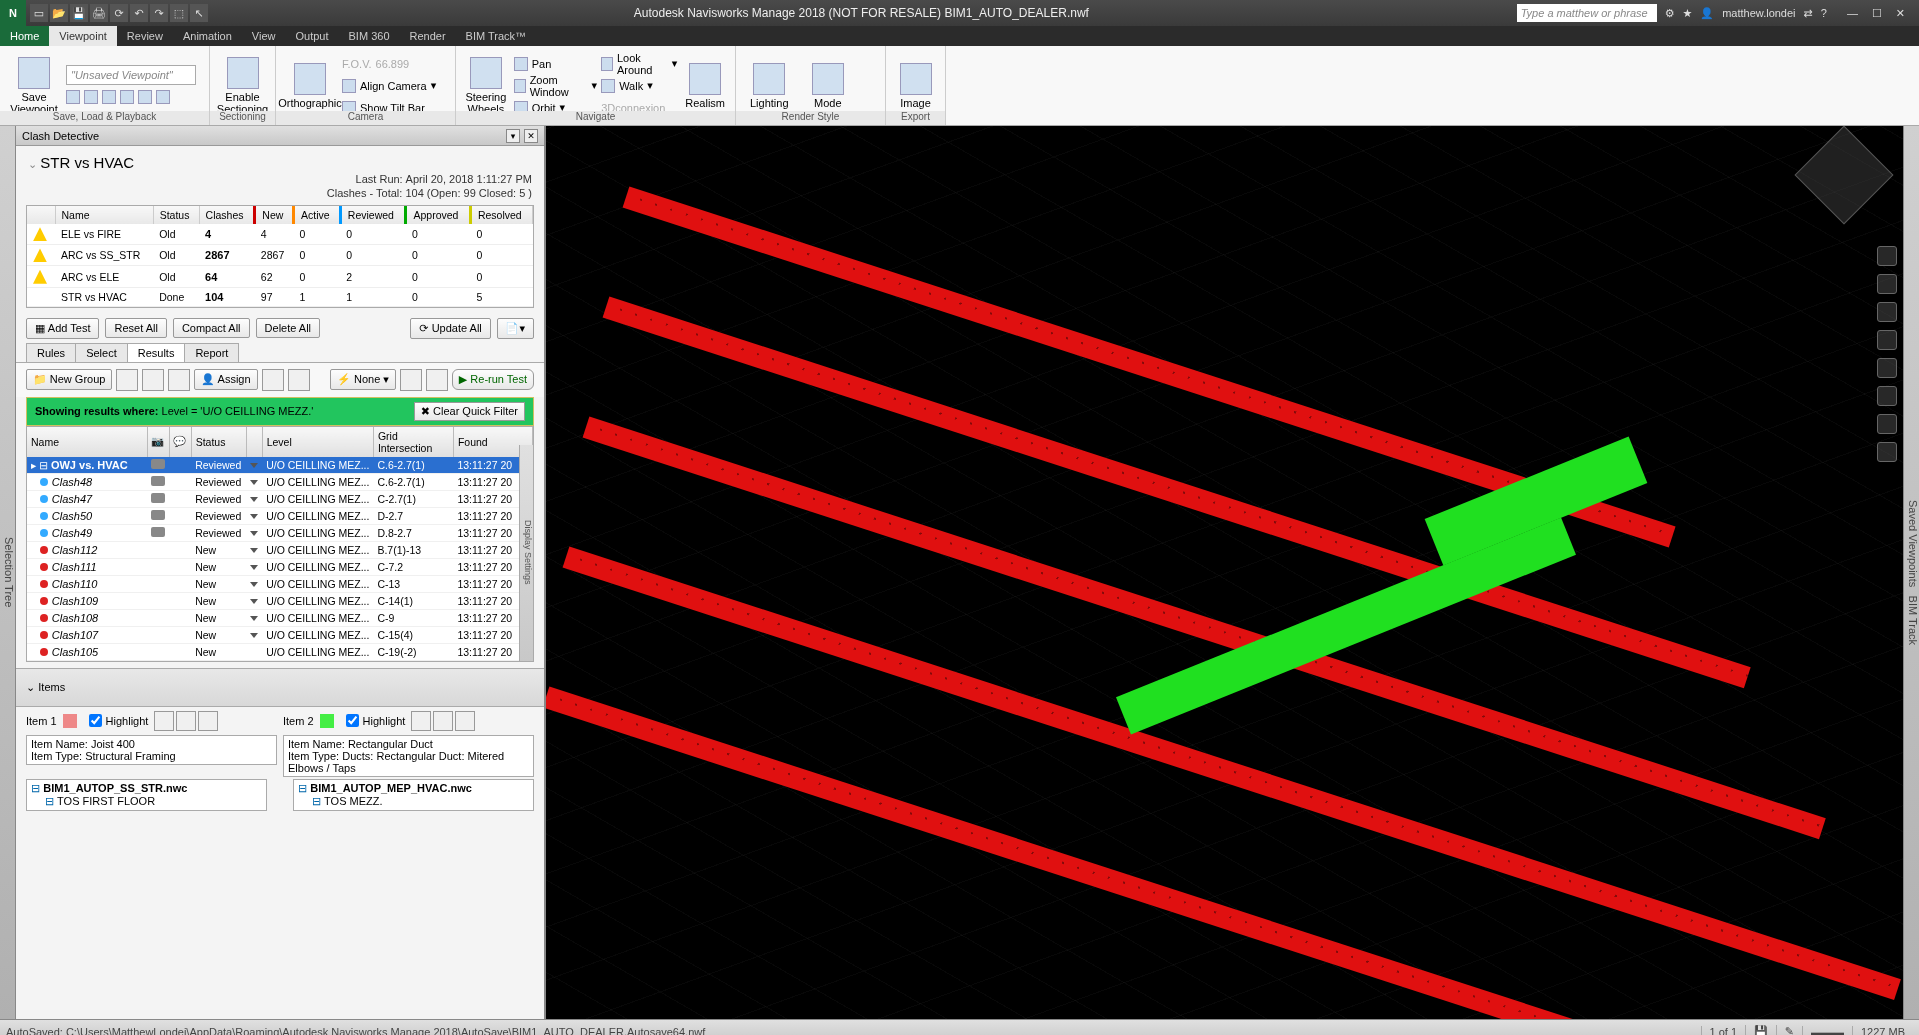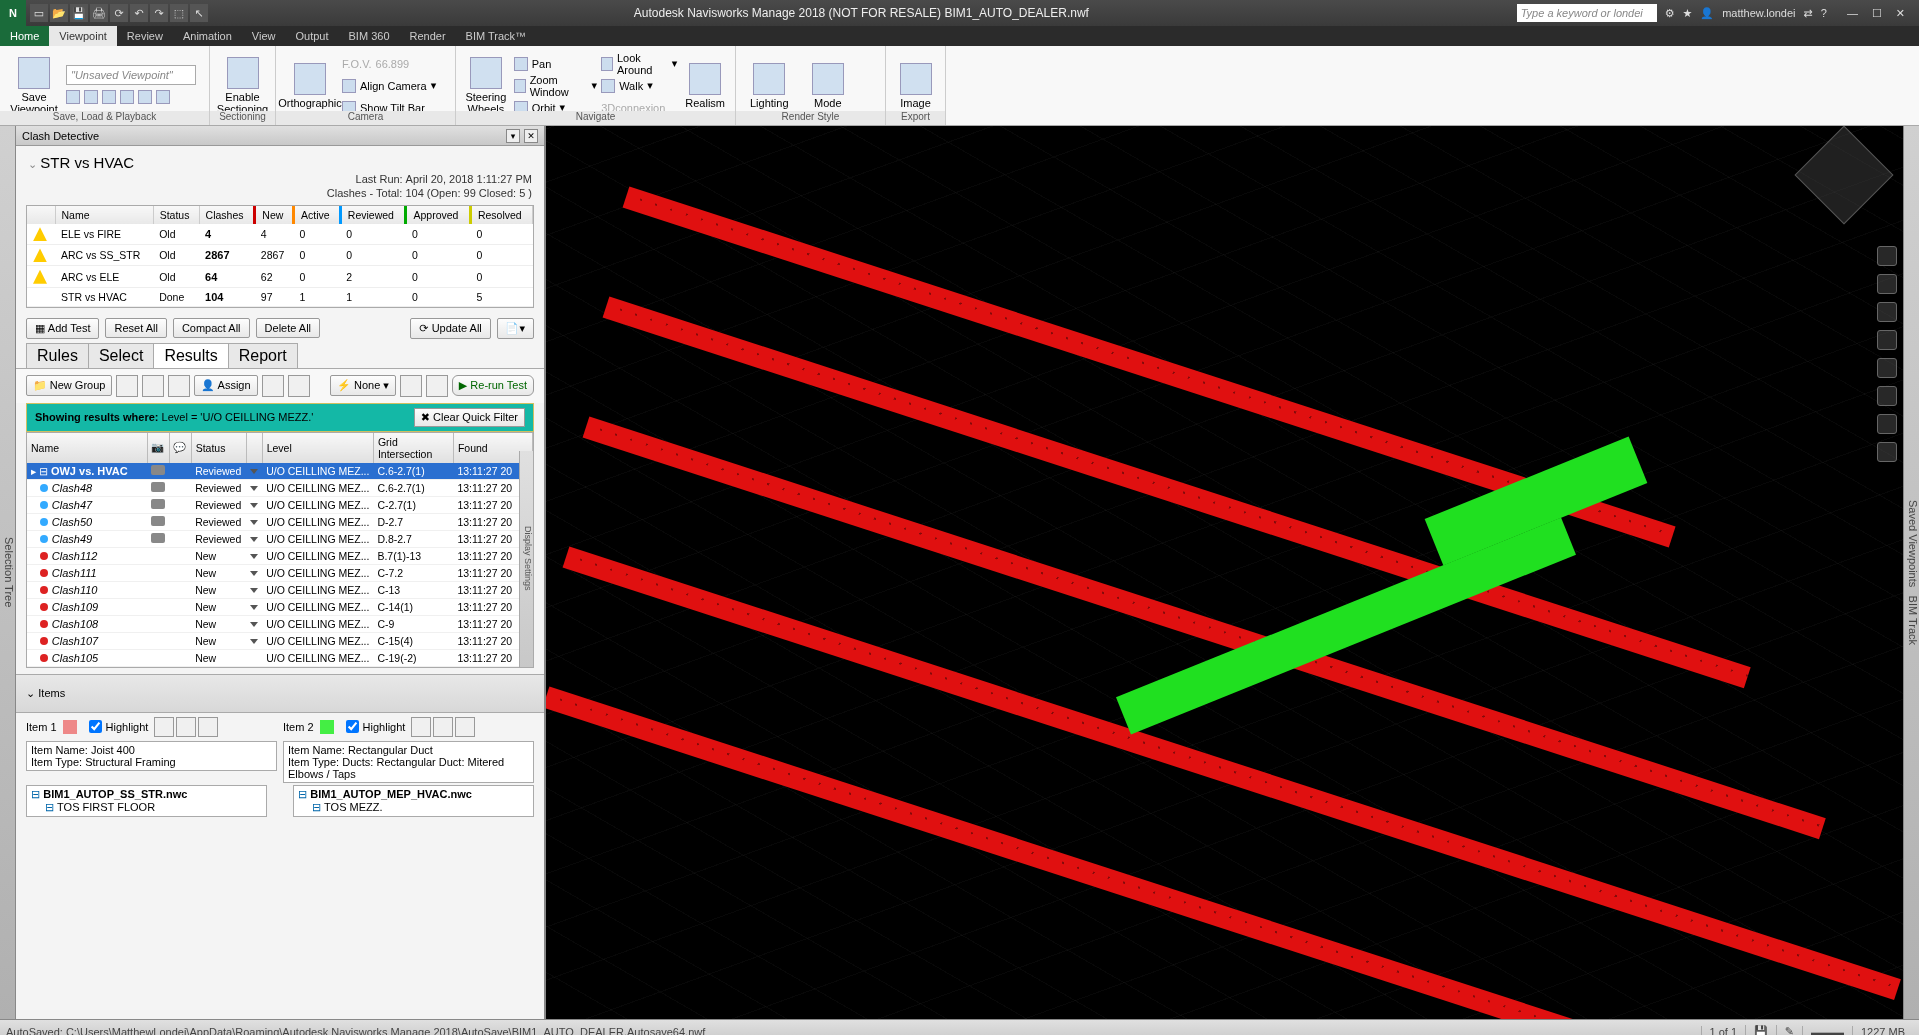--- a/index.html
+++ b/index.html
@@ -61,32 +61,32 @@
 .tests-table td { padding: 3px 6px; border-bottom: 1px solid #eee; font-size: 10.5px; }
 .tests-table .wico { width: 14px; height: 14px; background: #ffcc00; display: inline-block; clip-path: polygon(50% 0, 100% 100%, 0 100%); vertical-align: middle; margin-right: 2px; }
 
 
 .btnrow { display: flex; gap: 6px; padding: 4px 10px; align-items: center; }
 .btnrow .btn { border: 1px solid #999; background: linear-gradient(#fdfdfd,#e8e8e8); padding: 3px 8px; font-size: 11px; border-radius: 2px; }
 .btnrow .spacer { flex: 1; }
 
 
 .subtabs { display: flex; padding: 0 10px; }
-.subtabs .stab { padding: 3px 10px; border: 1px solid #aaa; background: #e8e8e8; border-bottom: none; font-size: 16px; margin-right: -1px; }
+.subtabs .stab { padding: 3px 10px; border: 1px solid #aaa; background: #e8e8e8; border-bottom: none; font-size: 11px; margin-right: -1px; }
 .subtabs .stab.active { background: #fff; }
 
 
 .tb2 { border-top: 1px solid #aaa; padding: 6px 10px; display: flex; gap: 4px; align-items: center; background: #f8f8f8; }
 .tb2 .btn { border: 1px solid #999; background: linear-gradient(#fdfdfd,#e8e8e8); padding: 3px 6px; font-size: 11px; border-radius: 2px; }
 .tb2 .ibtn { width: 22px; height: 22px; border: 1px solid #999; background: #f0f0f0; }
 .tb2 .spacer { flex: 1; }
 .tb2 .green { color: #060; border-radius: 6px; }
 
 
-.filter-banner { margin: 0 10px; background: #14b8a6; border: 1px solid #d0c060; padding: 4px 8px; display: flex; justify-content: space-between; align-items: center; font-size: 11px; }
+.filter-banner { margin: 0 10px; background: #22c55e; border: 1px solid #d0c060; padding: 4px 8px; display: flex; justify-content: space-between; align-items: center; font-size: 11px; }
 .filter-banner .btn { border: 1px solid #999; background: linear-gradient(#fdfdfd,#e8e8e8); padding: 2px 6px; }
 
 
 .results-wrap { margin: 0 10px; border: 1px solid #aaa; background: #fff; flex: 0 0 auto; max-height: 240px; overflow: hidden; position: relative; }
 .results-table { width: 100%; border-collapse: collapse; }
 .results-table th { background: linear-gradient(#f8f8f8,#e0e0e0); text-align: left; padding: 3px 4px; border-right: 1px solid #bbb; font-weight: normal; font-size: 10.5px; }
 .results-table td { padding: 2px 4px; font-size: 10.5px; white-space: nowrap; border-bottom: 1px solid #f0f0f0; }
 .results-table tr.sel td { background: #2a6fd0; color: #fff; margin-left: 12px; }
 .dot { width: 8px; height: 8px; border-radius: 50%; display: inline-block; margin-right: 4px; }
 .dot.blue { background: #3af; }
@@ -133,21 +133,21 @@
     <div class="qbtn">💾</div>
     <div class="qbtn">🖨</div>
     <div class="qbtn">⟳</div>
     <div class="qbtn">↶</div>
     <div class="qbtn">↷</div>
     <div class="qbtn">⬚</div>
     <div class="qbtn">↖</div>
   </div>
   <div class="title-text">Autodesk Navisworks Manage 2018 (NOT FOR RESALE)   BIM1_AUTO_DEALER.nwf</div>
   <div class="right">
-    <div class="search">Type a keyword or londei</div>
+    <div class="search">Type a matthew or phrase</div>
     <span>⚙</span>
     <span>★</span>
     <span>👤</span>
     <span>matthew.londei</span>
     <span>⇄</span>
     <span>?</span>
   </div>
   <div class="winbtns">
     <span>—</span>
     <span>☐</span>

